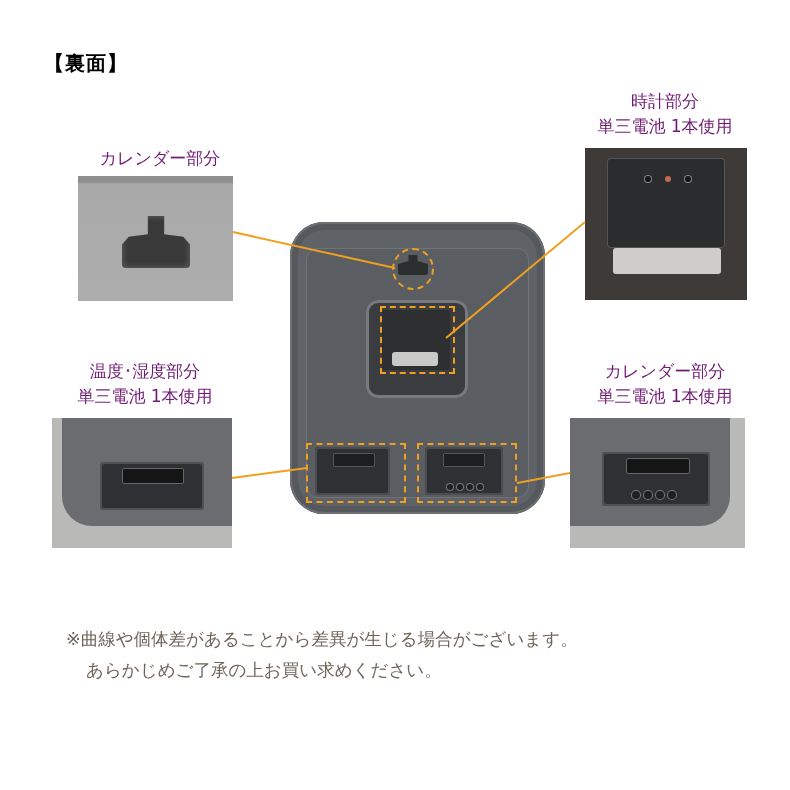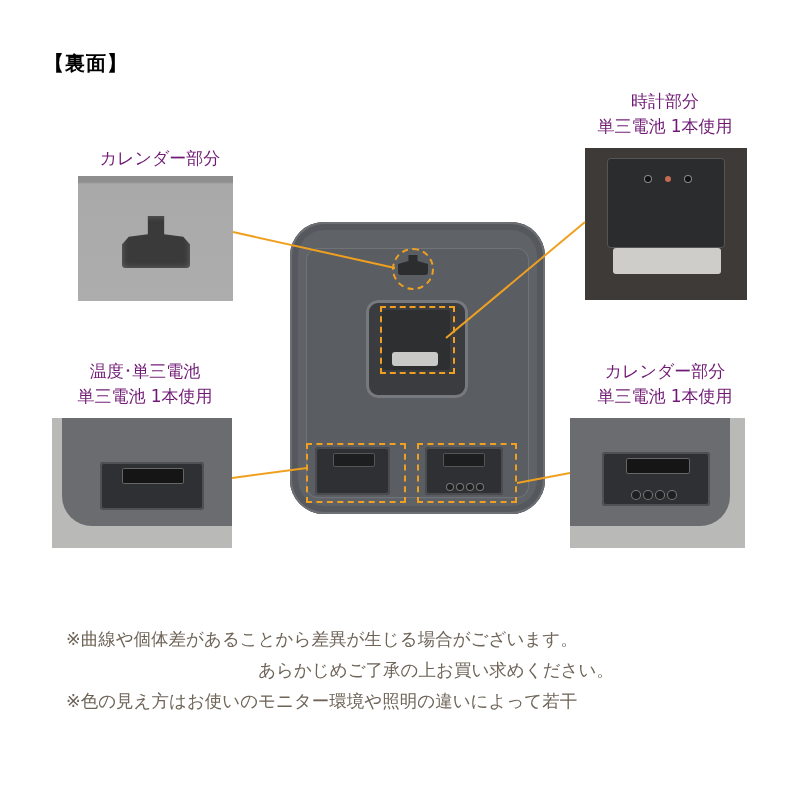--- a/index.html
+++ b/index.html
@@ -45,39 +45,39 @@
   .dash-clock{left:380px;top:306px;width:75px;height:68px;}
   .dash-temp{left:306px;top:443px;width:100px;height:60px;}
   .dash-cal{left:417px;top:443px;width:100px;height:60px;}
 
   
   svg.lines{position:absolute;left:0;top:0;width:790px;height:790px;pointer-events:none;}
 
   
   .notes{left:66px;top:624px;width:720px;font-size:17.5px;line-height:31px;color:#6e6458;}
   .note-line{white-space:nowrap;}
-  .note-indent{padding-left:20px;text-align:center;}
+  .note-indent{padding-left:20px;}
 
   
   .ph-inner{position:absolute;}
 </style>
 </head>
 <body>
 
 <div class="abs title">【裏面】</div>
 
 <div class="abs label lbl-hook">
   <div>カレンダー部分</div>
 </div>
 <div class="abs label lbl-clock">
   <div>時計部分</div>
   <div>単三電池 1本使用</div>
 </div>
 <div class="abs label lbl-temp">
-  <div>温度･単三電池</div>
+  <div>温度･湿度部分</div>
   <div>単三電池 1本使用</div>
 </div>
 <div class="abs label lbl-cal">
   <div>カレンダー部分</div>
   <div>単三電池 1本使用</div>
 </div>
 
 <div class="abs photo ph-hook">
   <div class="ph-inner" style="left:44px;top:40px;width:68px;height:52px;background:#3a3a3b;border-radius:4px;
        clip-path:polygon(38% 0,62% 0,62% 35%,90% 40%,100% 55%,100% 100%,0 100%,0 55%,10% 40%,38% 35%);
@@ -132,14 +132,13 @@
 <svg class="lines" viewBox="0 0 790 790">
   <line x1="233" y1="232" x2="395" y2="268" stroke="#f0a020" stroke-width="2"></line>
   <line x1="585" y1="222" x2="446" y2="338" stroke="#f0a020" stroke-width="2"></line>
   <line x1="232" y1="478" x2="307" y2="468" stroke="#f0a020" stroke-width="2"></line>
   <line x1="517" y1="483" x2="570" y2="473" stroke="#f0a020" stroke-width="2"></line>
 </svg>
 
 <div class="abs notes">
   <div class="note-line">※曲線や個体差があることから差異が生じる場合がございます。</div>
   <div class="note-line note-indent">あらかじめご了承の上お買い求めください。</div>
-  <div class="note-line">※色の見え方はお使いのモニター環境や照明の違いによって若干</div>
 </div>
 
 </body></html>

